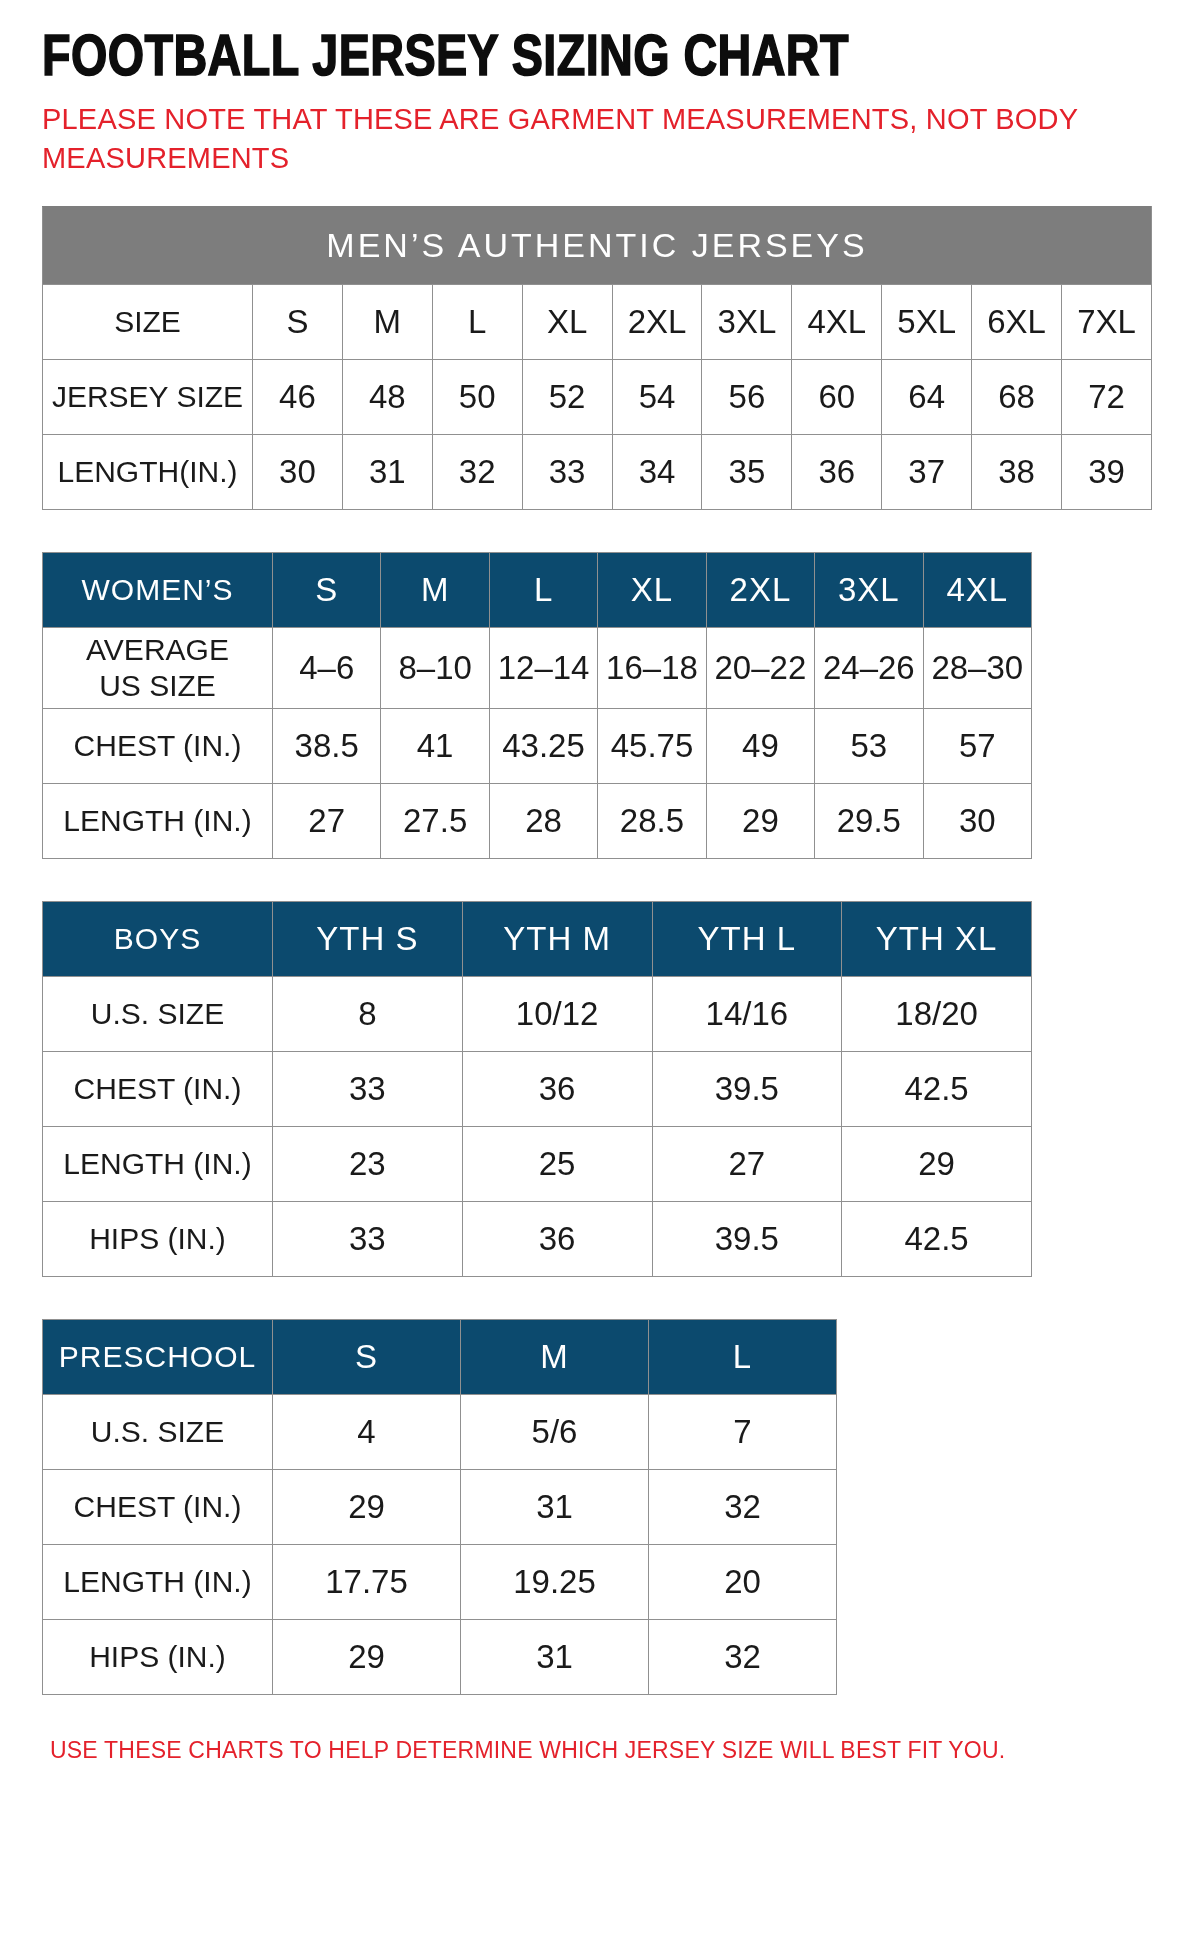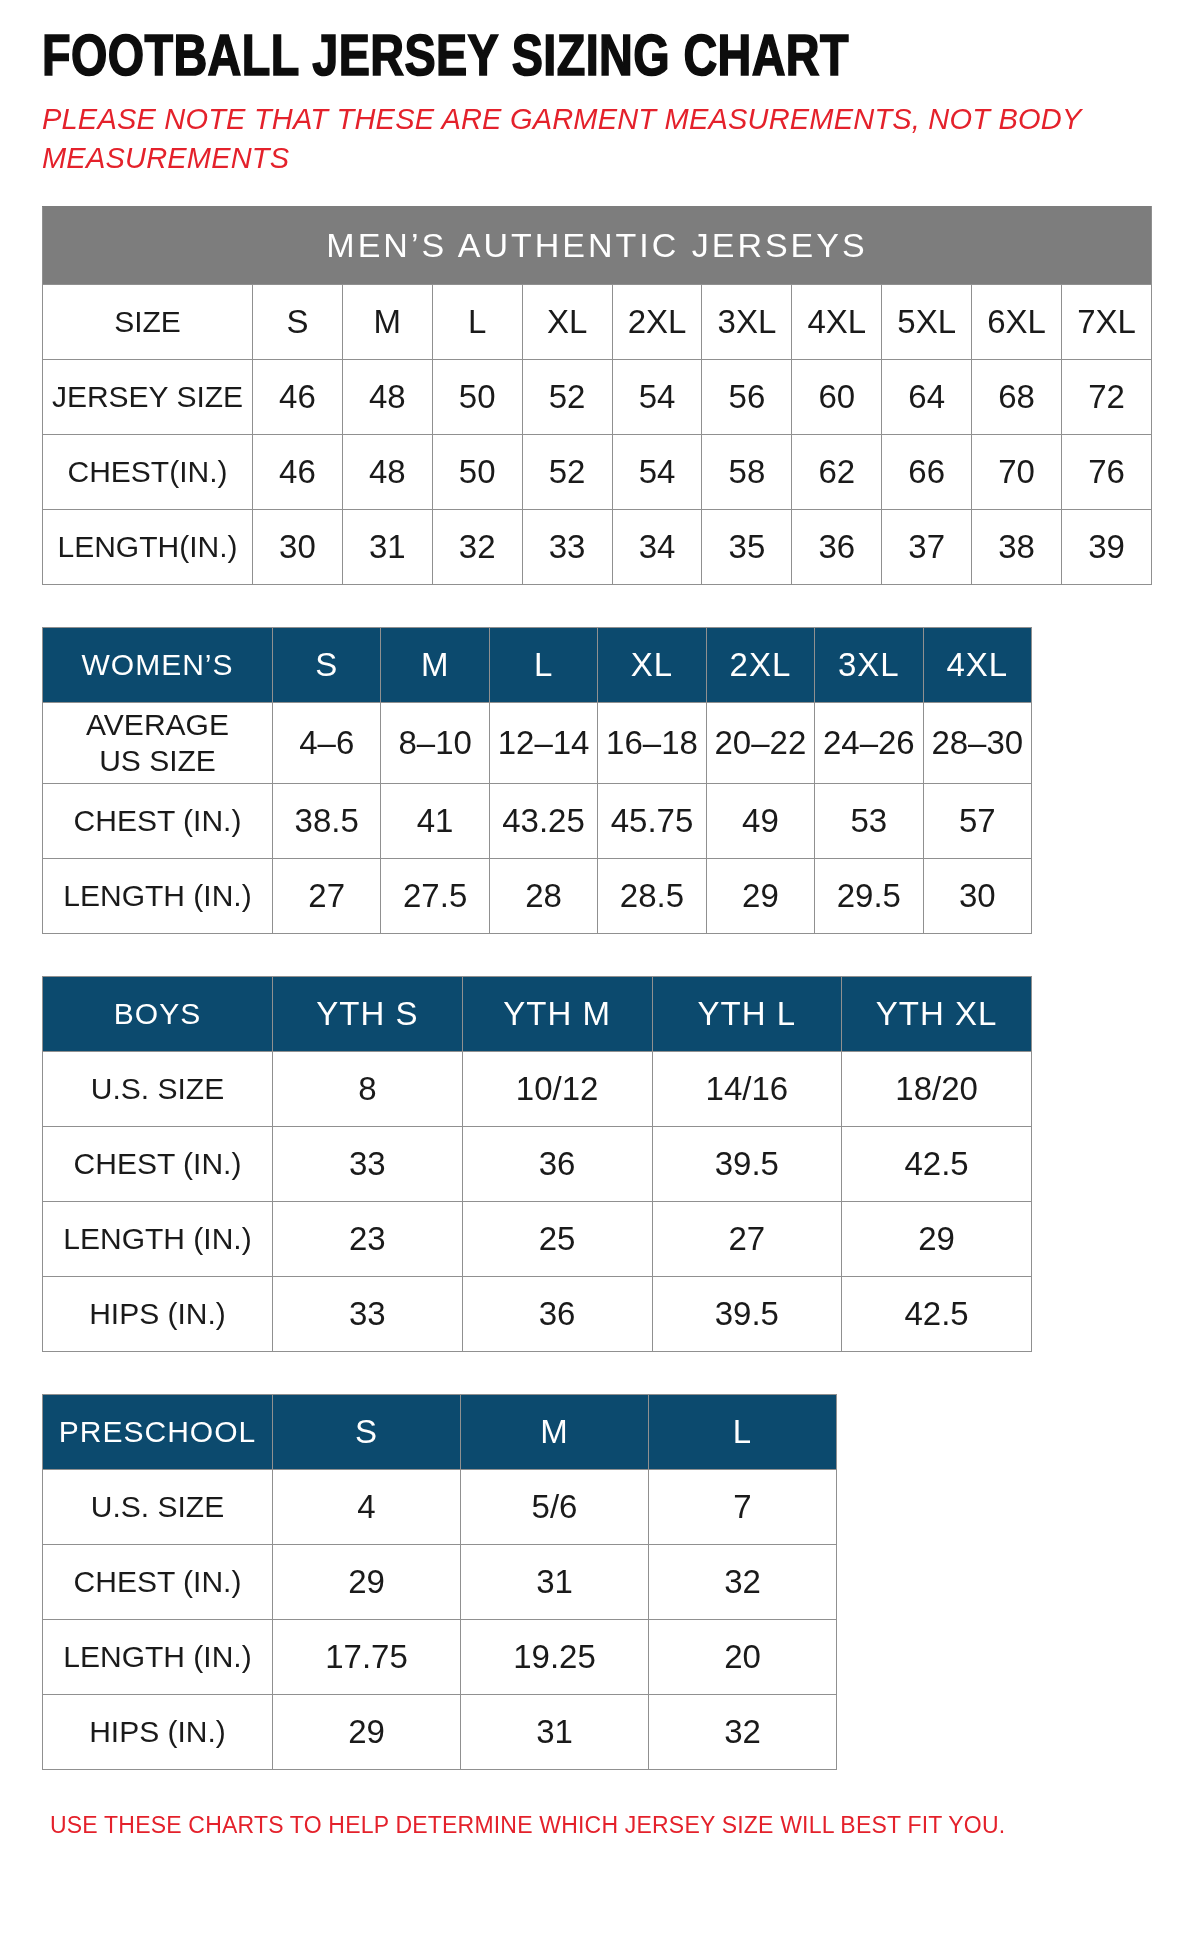--- a/index.html
+++ b/index.html
@@ -31,21 +31,20 @@
     white-space: nowrap;
     -webkit-text-stroke: 1.6px #0d0d0d;
   }
   .note {
     color: #e4212b;
     font-size: 29px;
     line-height: 1.35;
     max-width: 1125px;
     margin: 0 0 28px 0;
     letter-spacing: 0.2px;
-    font-style: italic;
   }
   table.chart {
     border-collapse: collapse;
     table-layout: fixed;
     margin: 0 0 42px 0;
   }
   table.mens { width: 1110px; }
   table.womens { width: 990px; }
   table.boys { width: 990px; border-radius: 10px; }
   table.preschool { width: 795px; padding-left: 39px; }
@@ -129,33 +128,20 @@
           <td>50</td>
           <td>52</td>
           <td>54</td>
           <td>56</td>
           <td>60</td>
           <td>64</td>
           <td>68</td>
           <td>72</td>
         </tr>
         <tr>
-          <th class="rowlabel">CHEST(IN.)</th>
-          <td>46</td>
-          <td>48</td>
-          <td>50</td>
-          <td>52</td>
-          <td>54</td>
-          <td>58</td>
-          <td>62</td>
-          <td>66</td>
-          <td>70</td>
-          <td>76</td>
-        </tr>
-        <tr>
           <th class="rowlabel">LENGTH(IN.)</th>
           <td>30</td>
           <td>31</td>
           <td>32</td>
           <td>33</td>
           <td>34</td>
           <td>35</td>
           <td>36</td>
           <td>37</td>
           <td>38</td>

